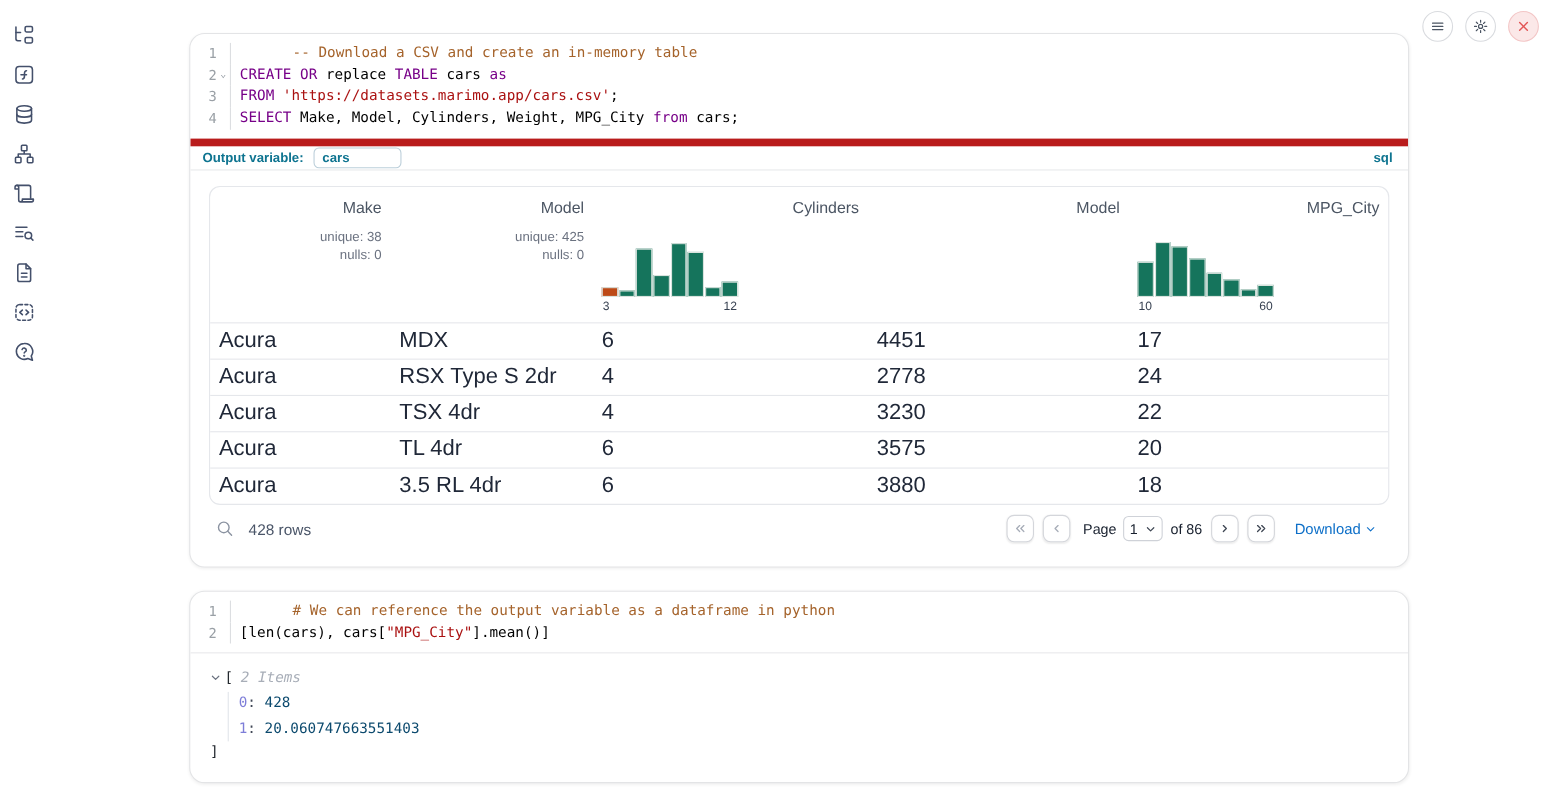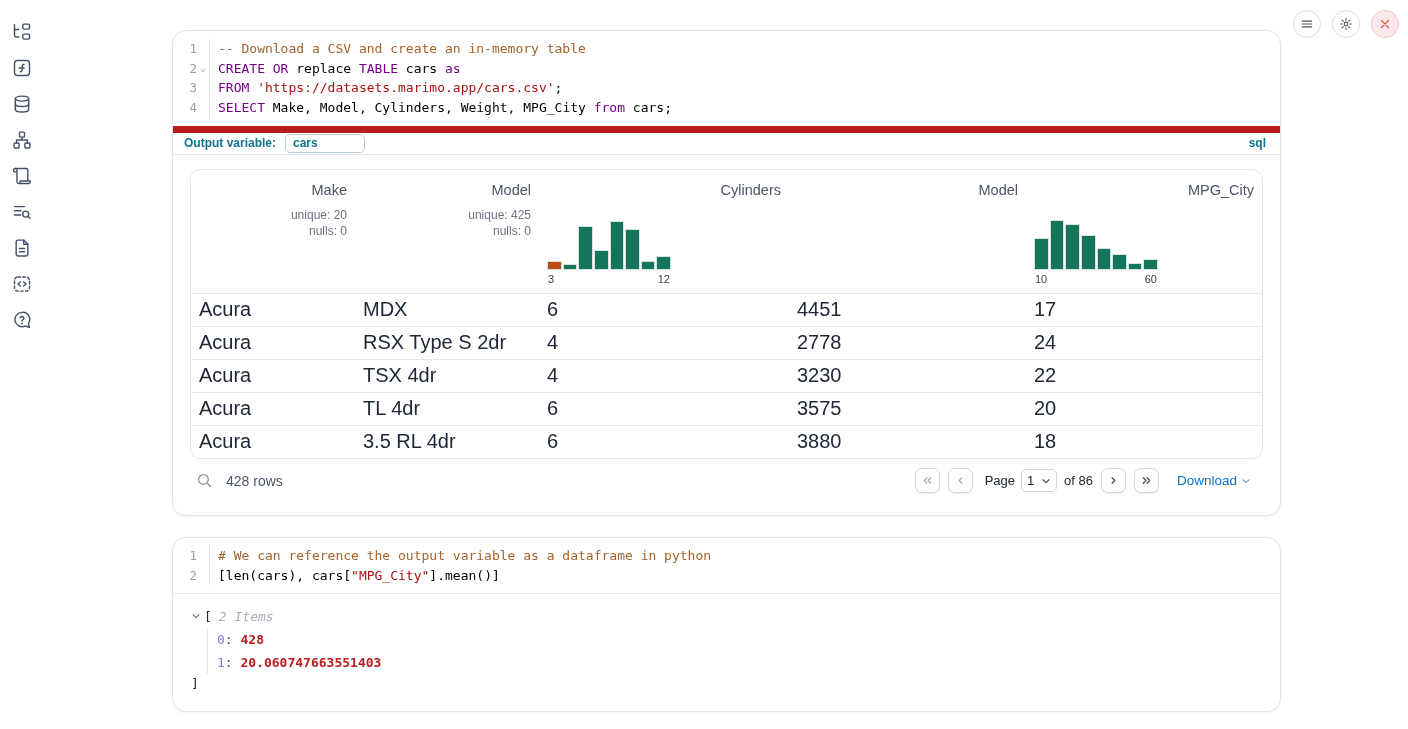--- a/index.html
+++ b/index.html
@@ -23,21 +23,21 @@
   .cell { position:absolute; left:172px; width:1109px; background:#fff;
           border:1px solid #e3e4e6; border-radius:14px; box-shadow:0 1px 3px rgba(0,0,0,.06); overflow:hidden; }
   .cell-1 { top:30px; height:486px; }
   .cell-2 { top:537px; height:175px; }
 
   .editor { padding:8px 0 8px 0; }
   .code-line { display:flex; height:19.7px; line-height:19.7px; font-family:"DejaVu Sans Mono",monospace; font-size:13px; }
   .ln { width:24px; text-align:right; color:#9aa0a6; flex:none; font-size:12.5px; }
   .fold { width:12px; text-align:center; color:#8f969e; font-size:9px; flex:none; }
   .code { border-left:1px solid #dcdee1; padding-left:8px; flex:1; white-space:pre; color:#000; }
-  .tok-c { color:#a5632b; }
+  .tok-c { color:#a5632b;margin-left:48px; }
   .tok-k { color:#770088; }
   .tok-s { color:#aa1111; }
   .tok-p { color:#000000; }
 
   
   .outvar-row { border-top:7px solid #b91c1c; height:28px; display:flex; align-items:center; padding:0 14px 0 11px; }
   .outvar-label { color:#0e7490; font-weight:bold; font-size:12px; }
   .outvar-input { margin-left:9px; width:80px; height:19px; border:1px solid #bccfda; border-radius:5px;
                   color:#0e7490; font-weight:bold; font-size:12px; padding:0 7px; outline:none;
                   font-family:"Liberation Sans",sans-serif; }
@@ -82,21 +82,21 @@
                   font-family:"DejaVu Sans Mono",monospace; font-size:13px; color:#24292f; }
   .tree-row1 { display:flex; align-items:center; height:18px; }
   .tree-chev { width:13px; color:#6b7280; display:flex; cursor:pointer; }
   .tree-chev svg { width:10px; height:10px; }
   .bracket { color:#24292f; }
   .items-label { margin-left:7px; font-style:italic; color:#a8aeb8; }
   .tree-items { margin-left:16px; border-left:1px solid #e2e5ea; padding-left:9px; margin-top:4px; }
   .tree-entry { line-height:22.5px; }
   .tkey { color:#7d7dd8; }
   .tcolon { color:#404756; }
-  .tval { color:#b91c1c; font-weight:bold; }
+  .tval { color:#0c4a6e; font-weight:normal; }
   .close-bracket { margin-top:1px; line-height:18px; }
 </style>
 </head>
 <body>
 
 <div class="sidebar">
   <div class="sb-icon">
     <svg viewBox="0 0 24 24" fill="none" stroke="currentColor" stroke-width="1.7" stroke-linecap="round" stroke-linejoin="round">
         <path d="M3 3v13a2 2 0 0 0 2 2h3"></path>
         <path d="M3 9h5"></path>
@@ -209,21 +209,21 @@
     <input class="outvar-input" value="cars" style="">
     <span class="spacer"></span>
     <span class="lang-badge">sql</span>
   </div>
 
   <div class="table-section">
     <div class="data-table">
       <div class="t-header t-grid" id="table-header">
           <div class="th">
             <div class="th-name">Make</div>
-            <div class="th-stat">unique: 20</div>
+            <div class="th-stat">unique: 38</div>
             <div class="th-stat">nulls: 0</div>
           </div>
           <div class="th">
             <div class="th-name">Model</div>
             <div class="th-stat">unique: 425</div>
             <div class="th-stat">nulls: 0</div>
           </div>
           <div class="th">
             <div class="th-name">Cylinders</div>
             <div class="hist-wrap">

